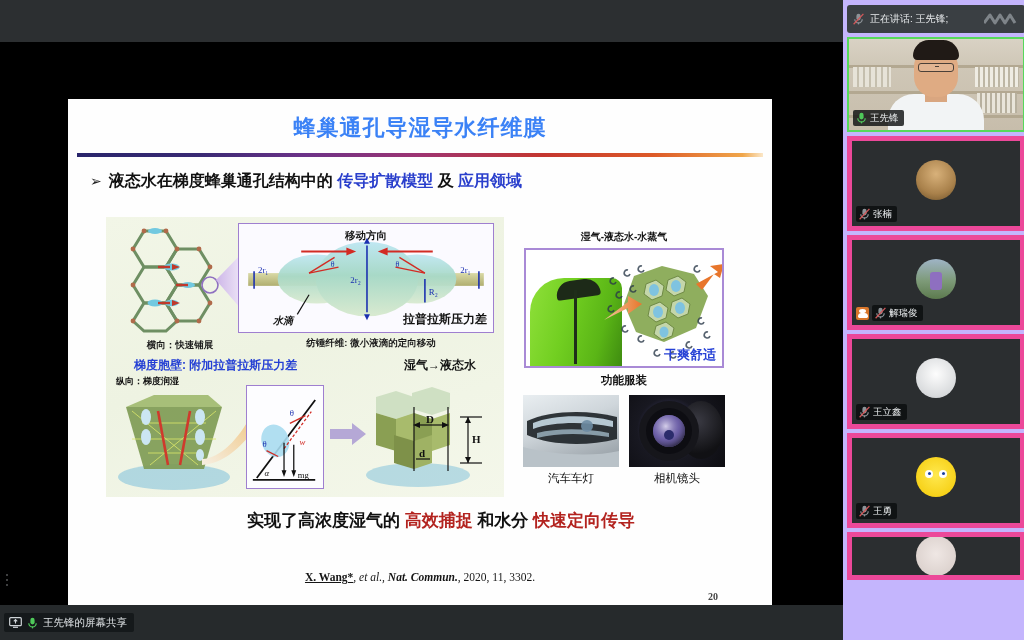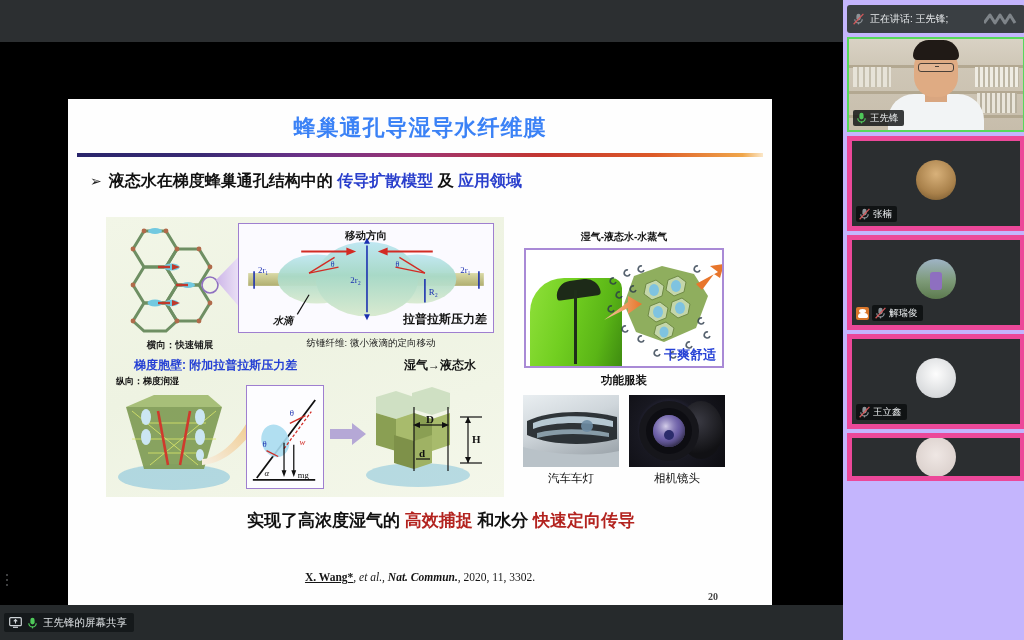--- a/index.html
+++ b/index.html
@@ -105,21 +105,21 @@
     font-size: 10.5px; font-weight: bold; color: #131313; white-space: nowrap;
   }
   .inset-drop .lbl-drop {
     position: absolute; left: 34px; bottom: 4px; font-size: 10px; font-weight: bold; color: #121212; font-style: italic;
   }
   .inset-drop .lbl-laplace {
     position: absolute; right: 6px; bottom: 4px; font-size: 12px; font-weight: bold; color: #121212;
   }
   .fig-left .sub-caption {
     position: absolute; left: 140px; top: 120px; width: 250px; text-align: center;
-    font-size: 9.5px; font-weight: normal; color: #1b1b1b;
+    font-size: 9.5px; font-weight: bold; color: #1b1b1b;
   }
   
   .inset-angle {
     position: absolute; left: 140px; top: 168px; width: 78px; height: 104px;
     border: 1.5px solid #9f7fd0; background: #fdfdff;
   }
   
   .hc3d { position: absolute; right: 8px; top: 162px; width: 140px; height: 112px; }
 
   .fig-right { position: relative; width: 220px; height: 280px; }
@@ -759,18 +759,30 @@
         <svg class="mic" viewBox="0 0 11 12">
           <rect x="3.4" y="0.8" width="4.2" height="6.6" rx="2.1" fill="#8d9398"></rect>
           <path d="M1.8 6.2 a3.7 3.7 0 0 0 7.4 0" fill="none" stroke="#8d9398" stroke-width="1.2"></path>
           <path d="M5.5 9.8 v1.6" stroke="#8d9398" stroke-width="1.2"></path>
           <path d="M0.6 11.2 L10.4 0.9" stroke="#d3585a" stroke-width="1.3"></path>
         </svg>
         <span class="txt">王立鑫</span>
       </div>
     </div>
 
+    <div class="tile">
+      <div class="avatar av-d"></div>
+      <div class="tile-name">
+        <svg class="mic" viewBox="0 0 11 12">
+          <rect x="3.4" y="0.8" width="4.2" height="6.6" rx="2.1" fill="#8d9398"></rect>
+          <path d="M1.8 6.2 a3.7 3.7 0 0 0 7.4 0" fill="none" stroke="#8d9398" stroke-width="1.2"></path>
+          <path d="M5.5 9.8 v1.6" stroke="#8d9398" stroke-width="1.2"></path>
+          <path d="M0.6 11.2 L10.4 0.9" stroke="#d3585a" stroke-width="1.3"></path>
+        </svg>
+        <span class="txt">王勇</span>
+      </div>
+    </div>
 
     <div class="tile" style="height:48px">
       <div class="avatar av-e" style="top:50%"></div>
     </div>
   </div>
 </div>
 
 </body></html>

